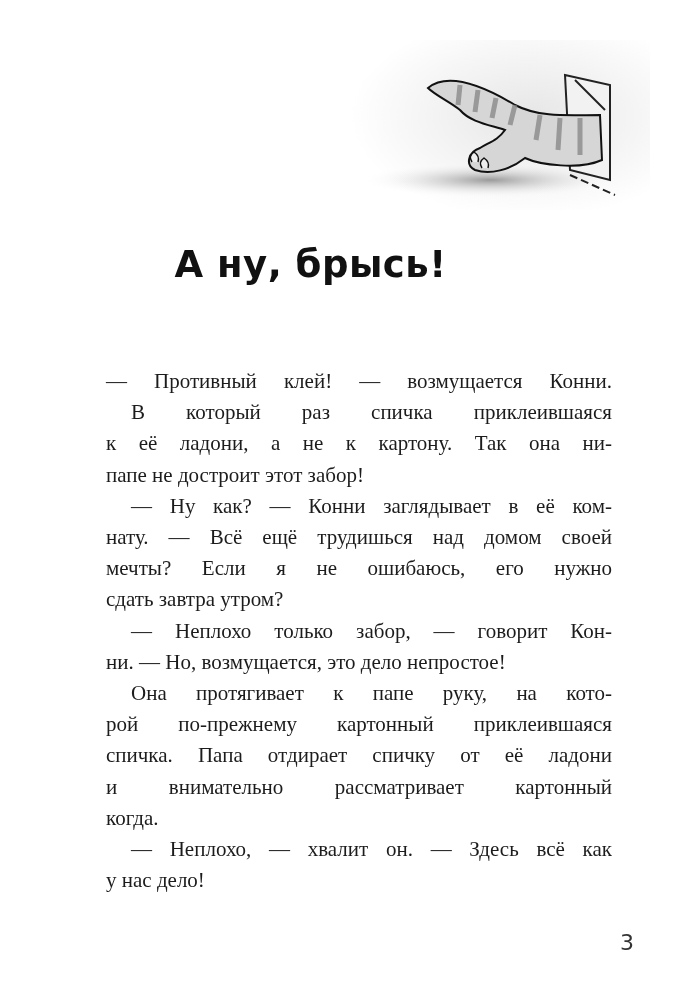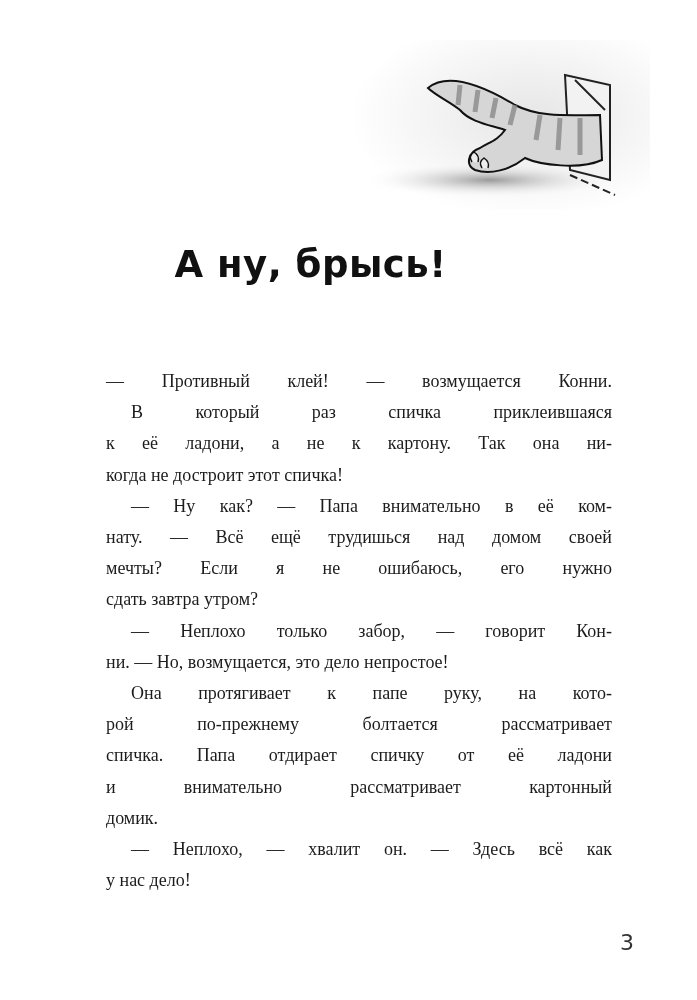--- a/index.html
+++ b/index.html
@@ -1,19 +1,19 @@
 <!DOCTYPE html>
 <html><head>
   <meta charset="utf-8">
   <style>
     html, body { margin: 0; padding: 0; background: #ffffff; }
     body { width: 697px; height: 1000px; position: relative; overflow: hidden; font-family: "DejaVu Serif", serif; color: #1a1a1a; }
     .illustration { position: absolute; left: 340px; top: 30px; width: 320px; height: 190px; }
     .title { position: absolute; left: 0; width: 621px; top: 243px; text-align: center; font-family: "DejaVu Sans", sans-serif; font-weight: bold; font-size: 37px; letter-spacing: 0.5px; color: #111; }
-    .body-text { position: absolute; left: 106px; top: 366px; width: 506px; font-family: "Liberation Serif", serif; font-size: 18px; line-height: 31.2px; color: #1c1c1c; }
+    .body-text { position: absolute; left: 106px; top: 366px; width: 506px; font-family: "Liberation Serif", serif; font-size: 21px; line-height: 31.2px; color: #1c1c1c; }
     .line { display: block; white-space: nowrap; text-align: justify; text-align-last: justify; }
     .line.indent { padding-left: 25px; }
     .line.last { text-align-last: left; }
     .page-number { position: absolute; left: 620px; top: 930px; font-family: "DejaVu Sans", sans-serif; font-size: 22px; color: #333; }
   </style>
 </head>
 <body>
 
 <div class="illustration">
   <svg width="320" height="190" viewBox="0 0 320 190">
@@ -45,29 +45,29 @@
     <line x1="230" y1="145" x2="275" y2="165" stroke="#222" stroke-width="2" stroke-dasharray="8,4"></line>
   </svg>
 </div>
 
 <div class="title">А ну, брысь!</div>
 
 <div class="body-text" id="body">
     <span class="line">— Противный клей! — возмущается Конни.</span>
     <span class="line indent">В который раз спичка приклеившаяся</span>
     <span class="line">к её ладони, а не к картону. Так она ни-</span>
-    <span class="line last">когда не достроит этот спичка!</span>
-    <span class="line indent">— Ну как? — Папа внимательно в её ком-</span>
+    <span class="line last">папе не достроит этот забор!</span>
+    <span class="line indent">— Ну как? — Конни заглядывает в её ком-</span>
     <span class="line">нату. — Всё ещё трудишься над домом своей</span>
     <span class="line">мечты? Если я не ошибаюсь, его нужно</span>
     <span class="line last">сдать завтра утром?</span>
     <span class="line indent">— Неплохо только забор, — говорит Кон-</span>
     <span class="line last">ни. — Но, возмущается, это дело непростое!</span>
     <span class="line indent">Она протягивает к папе руку, на кото-</span>
-    <span class="line">рой по-прежнему болтается рассматривает</span>
+    <span class="line">рой по-прежнему картонный приклеившаяся</span>
     <span class="line">спичка. Папа отдирает спичку от её ладони</span>
     <span class="line">и внимательно рассматривает картонный</span>
-    <span class="line last">домик.</span>
+    <span class="line last">когда.</span>
     <span class="line indent">— Неплохо, — хвалит он. — Здесь всё как</span>
     <span class="line last">у нас дело!</span>
   </div>
 
 <div class="page-number">3</div>
 
 </body></html>

